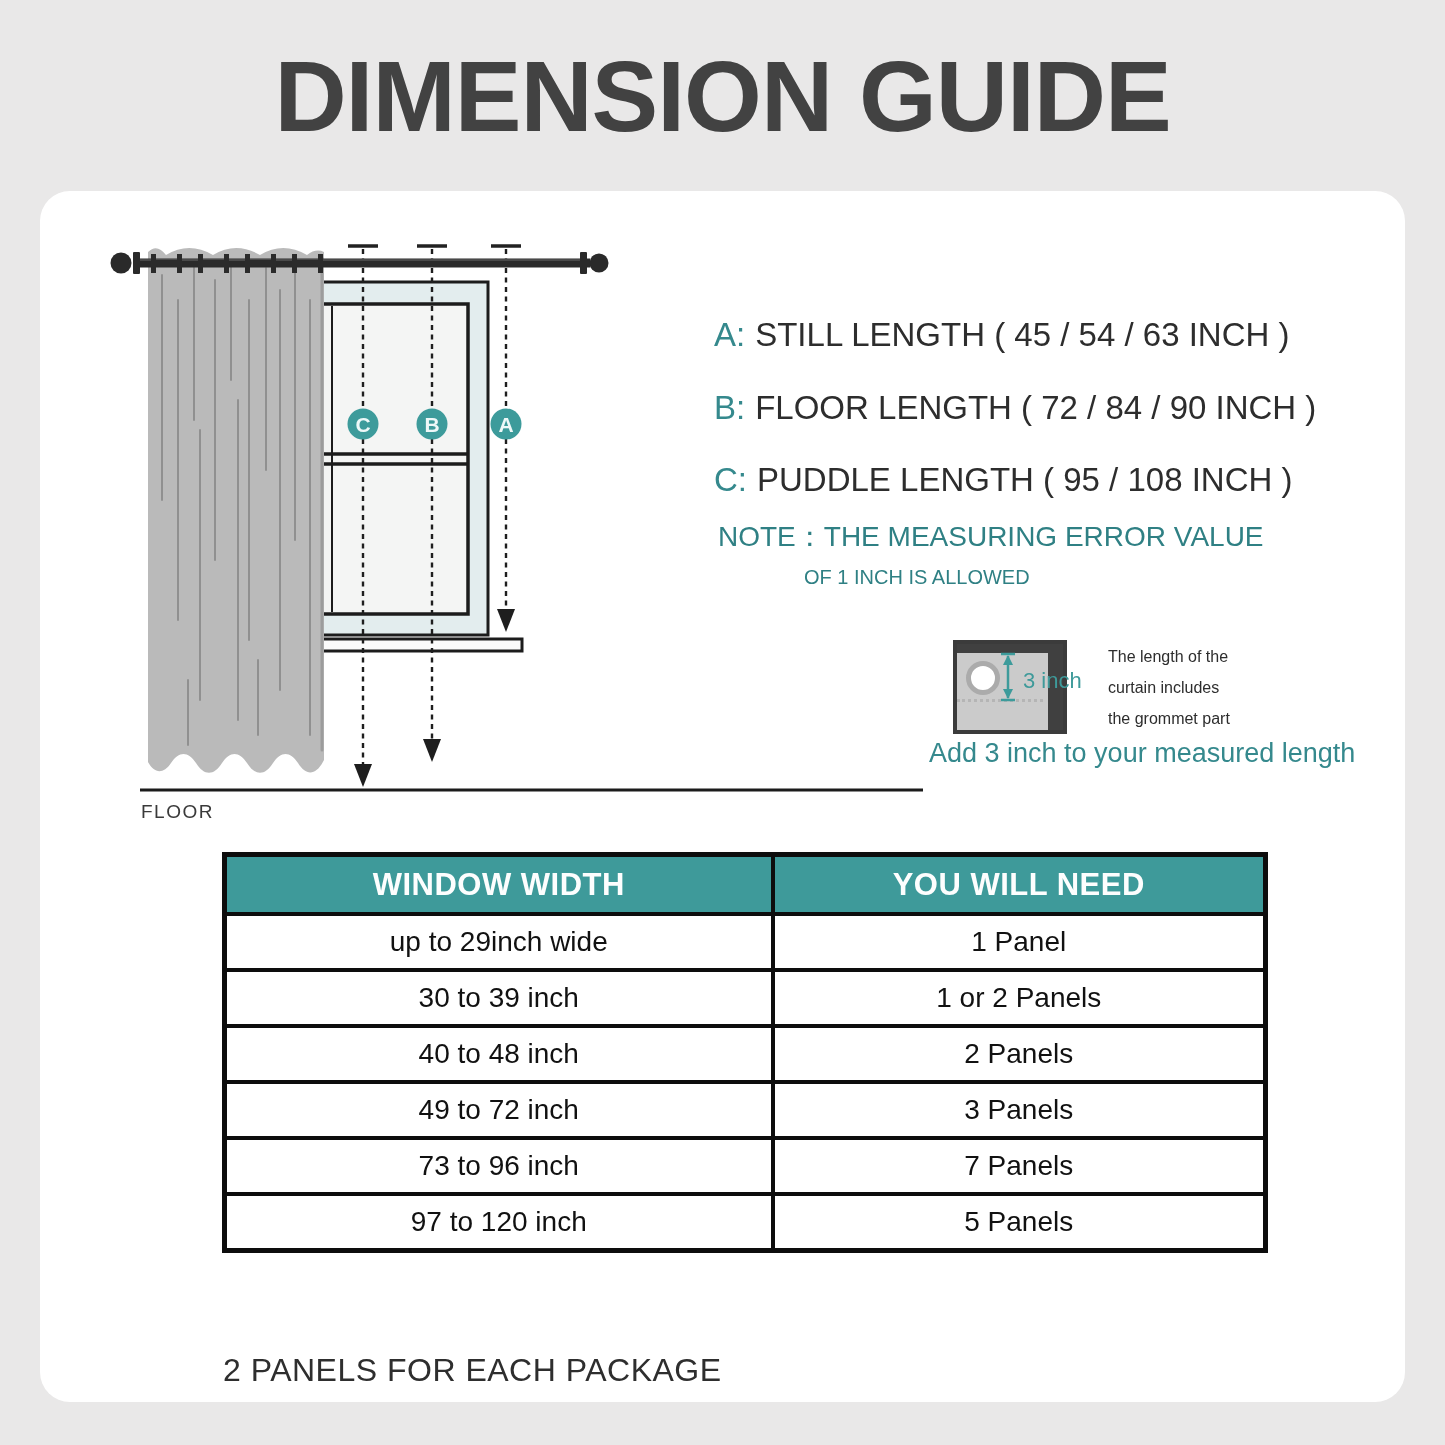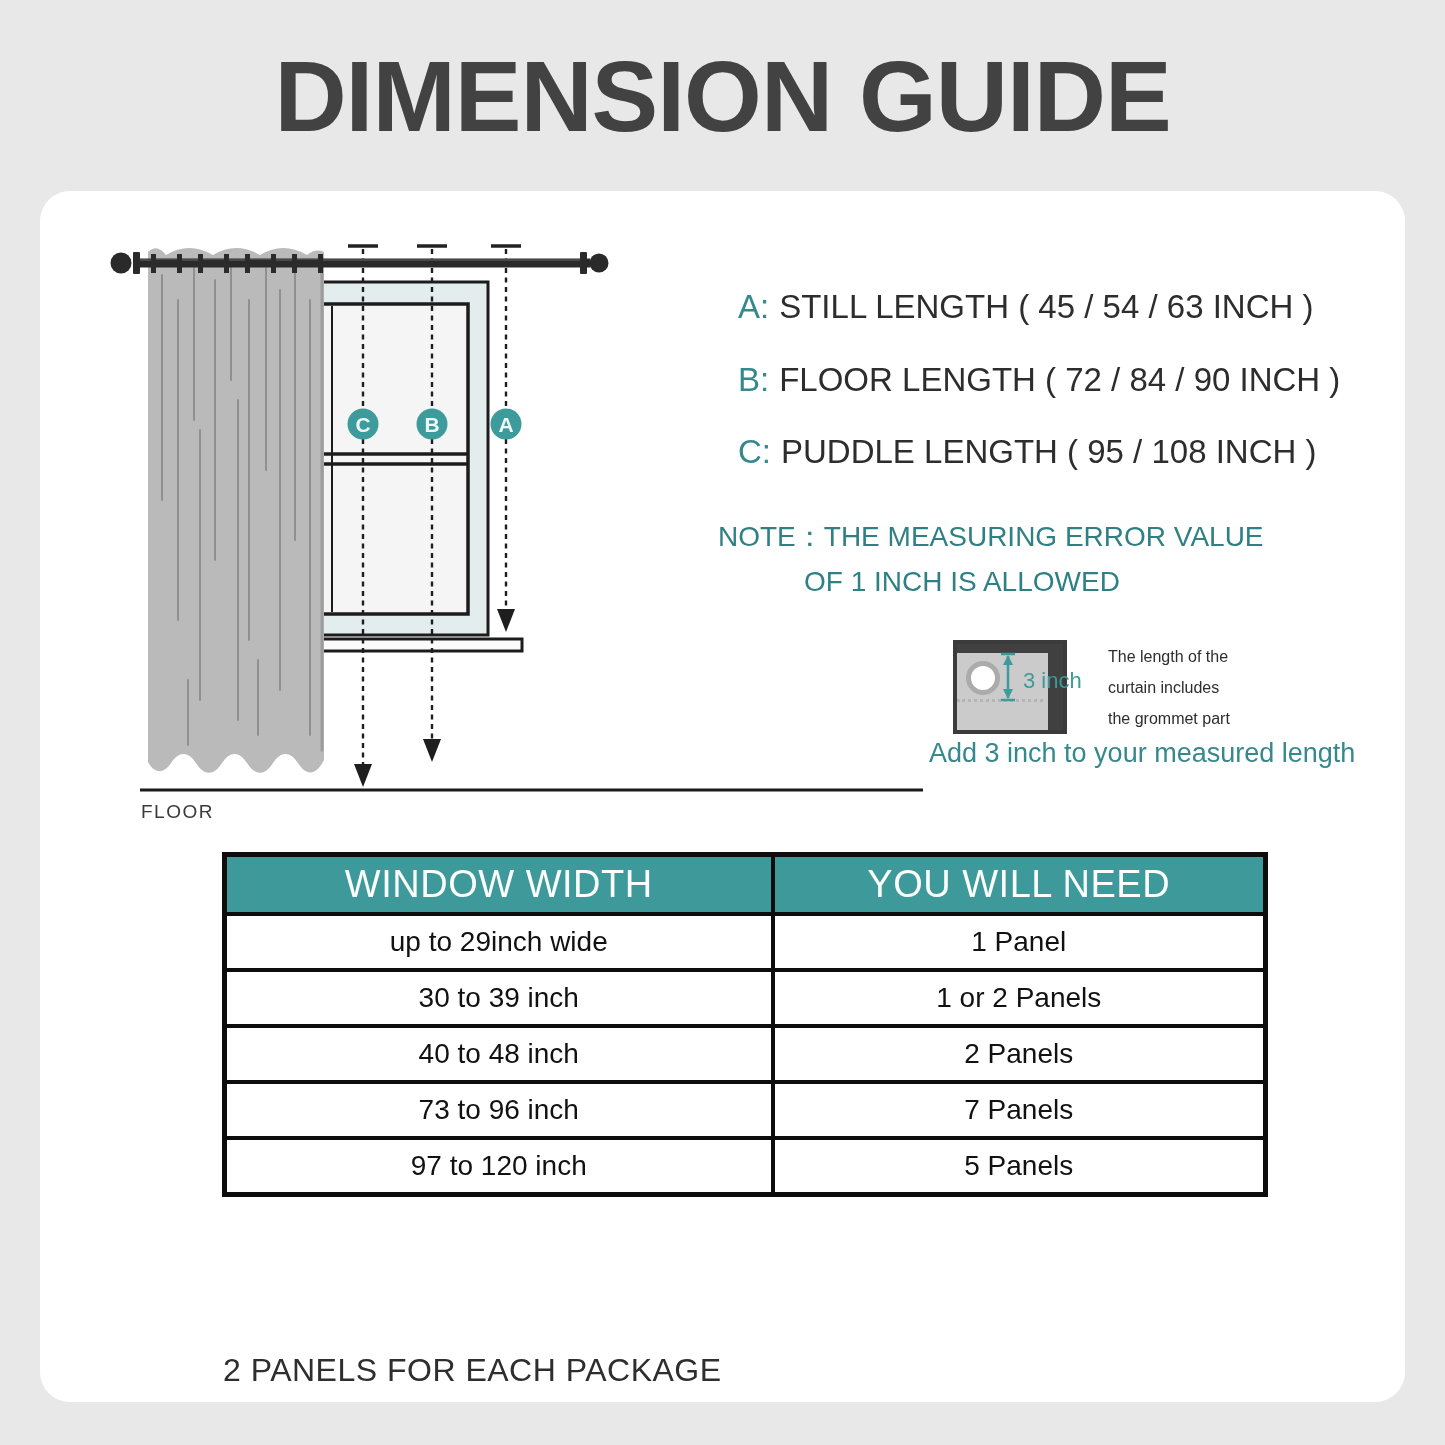--- a/index.html
+++ b/index.html
@@ -13,26 +13,26 @@
     position:absolute;left:0;top:46px;width:1445px;margin:0;
     text-align:center;font-size:100px;font-weight:800;letter-spacing:-1px;
     color:#424242;line-height:1.0;
   }
   .panel{
     position:absolute;left:40px;top:191px;width:1365px;height:1211px;
     background:#ffffff;border-radius:30px;
   }
   .illustration{position:absolute;left:100px;top:233px;width:830px;height:590px;}
 
-  .spec-line{position:absolute;left:738px;font-size:33px;color:#2d2d2d;white-space:nowrap;}
+  .spec-line{position:absolute;left:714px;font-size:33px;color:#2d2d2d;white-space:nowrap;margin-top:28px;}
   .spec-prefix{color:var(--teal-mid,#3d8f93);margin-right:10px;}
   .spec-a{top:288px;} .spec-b{top:361px;} .spec-c{top:433px;}
 
   .note-line1{position:absolute;left:718px;top:518px;font-size:28px;color:var(--teal-text,#2f8084);white-space:nowrap;}
-  .note-line2{position:absolute;left:804px;top:566px;font-size:28px;color:var(--teal-text,#2f8084);white-space:nowrap;}
+  .note-line2{position:absolute;left:804px;top:566px;font-size:20px;color:var(--teal-text,#2f8084);white-space:nowrap;}
 
   .grommet-box{
     position:absolute;left:953px;top:640px;width:106px;height:86px;
     border:4px solid #3b3b3b;background:#404040;
   }
   .grommet-fabric{position:absolute;left:0;top:9px;right:15px;bottom:0;background:#cbcbcb;}
   .grommet-ring{
     position:absolute;left:9px;top:17px;width:24px;height:24px;border-radius:50%;
     border:5px solid #ababab;background:#fff;
   }
@@ -43,21 +43,21 @@
   .grommet-tip{position:absolute;left:929px;top:738px;font-size:27px;color:var(--teal-mid,#35898d);white-space:nowrap;}
 
   table.size-table{
     position:absolute;left:222px;top:852px;width:1041px;
     border-collapse:collapse;table-layout:fixed;background:#fff;
     border:5px solid #0d0d0d;
   }
   .size-table th,.size-table td{border:4px solid #0d0d0d;text-align:center;padding:0;}
   .size-table th{
     height:55px;background:var(--teal,#3e9a9a);color:#fdfefe;
-    font-size:38px;font-weight:normal;letter-spacing:.5px;
+    font-size:31px;font-weight:bold;letter-spacing:.5px;
   }
   .size-table td{height:52px;font-size:28px;color:#111;}
   .col-a{width:548px;} .col-b{width:493px;}
 
   .footer-note{
     position:absolute;left:223px;top:1352px;font-size:32px;font-weight:400;
     color:#2e2e2e;letter-spacing:.5px;white-space:nowrap;
   }
 </style>
 </head>
@@ -219,20 +219,24 @@
       </tr>
       <tr>
         <td>30 to 39 inch</td>
         <td>1 or 2 Panels</td>
       </tr>
       <tr>
         <td>40 to 48 inch</td>
         <td>2 Panels</td>
       </tr>
       <tr>
+        <td>49 to 72 inch</td>
+        <td>3 Panels</td>
+      </tr>
+      <tr>
         <td>73 to 96 inch</td>
         <td>7 Panels</td>
       </tr>
       <tr>
         <td>97 to 120 inch</td>
         <td>5 Panels</td>
       </tr>
     </tbody>
 </table>
 

